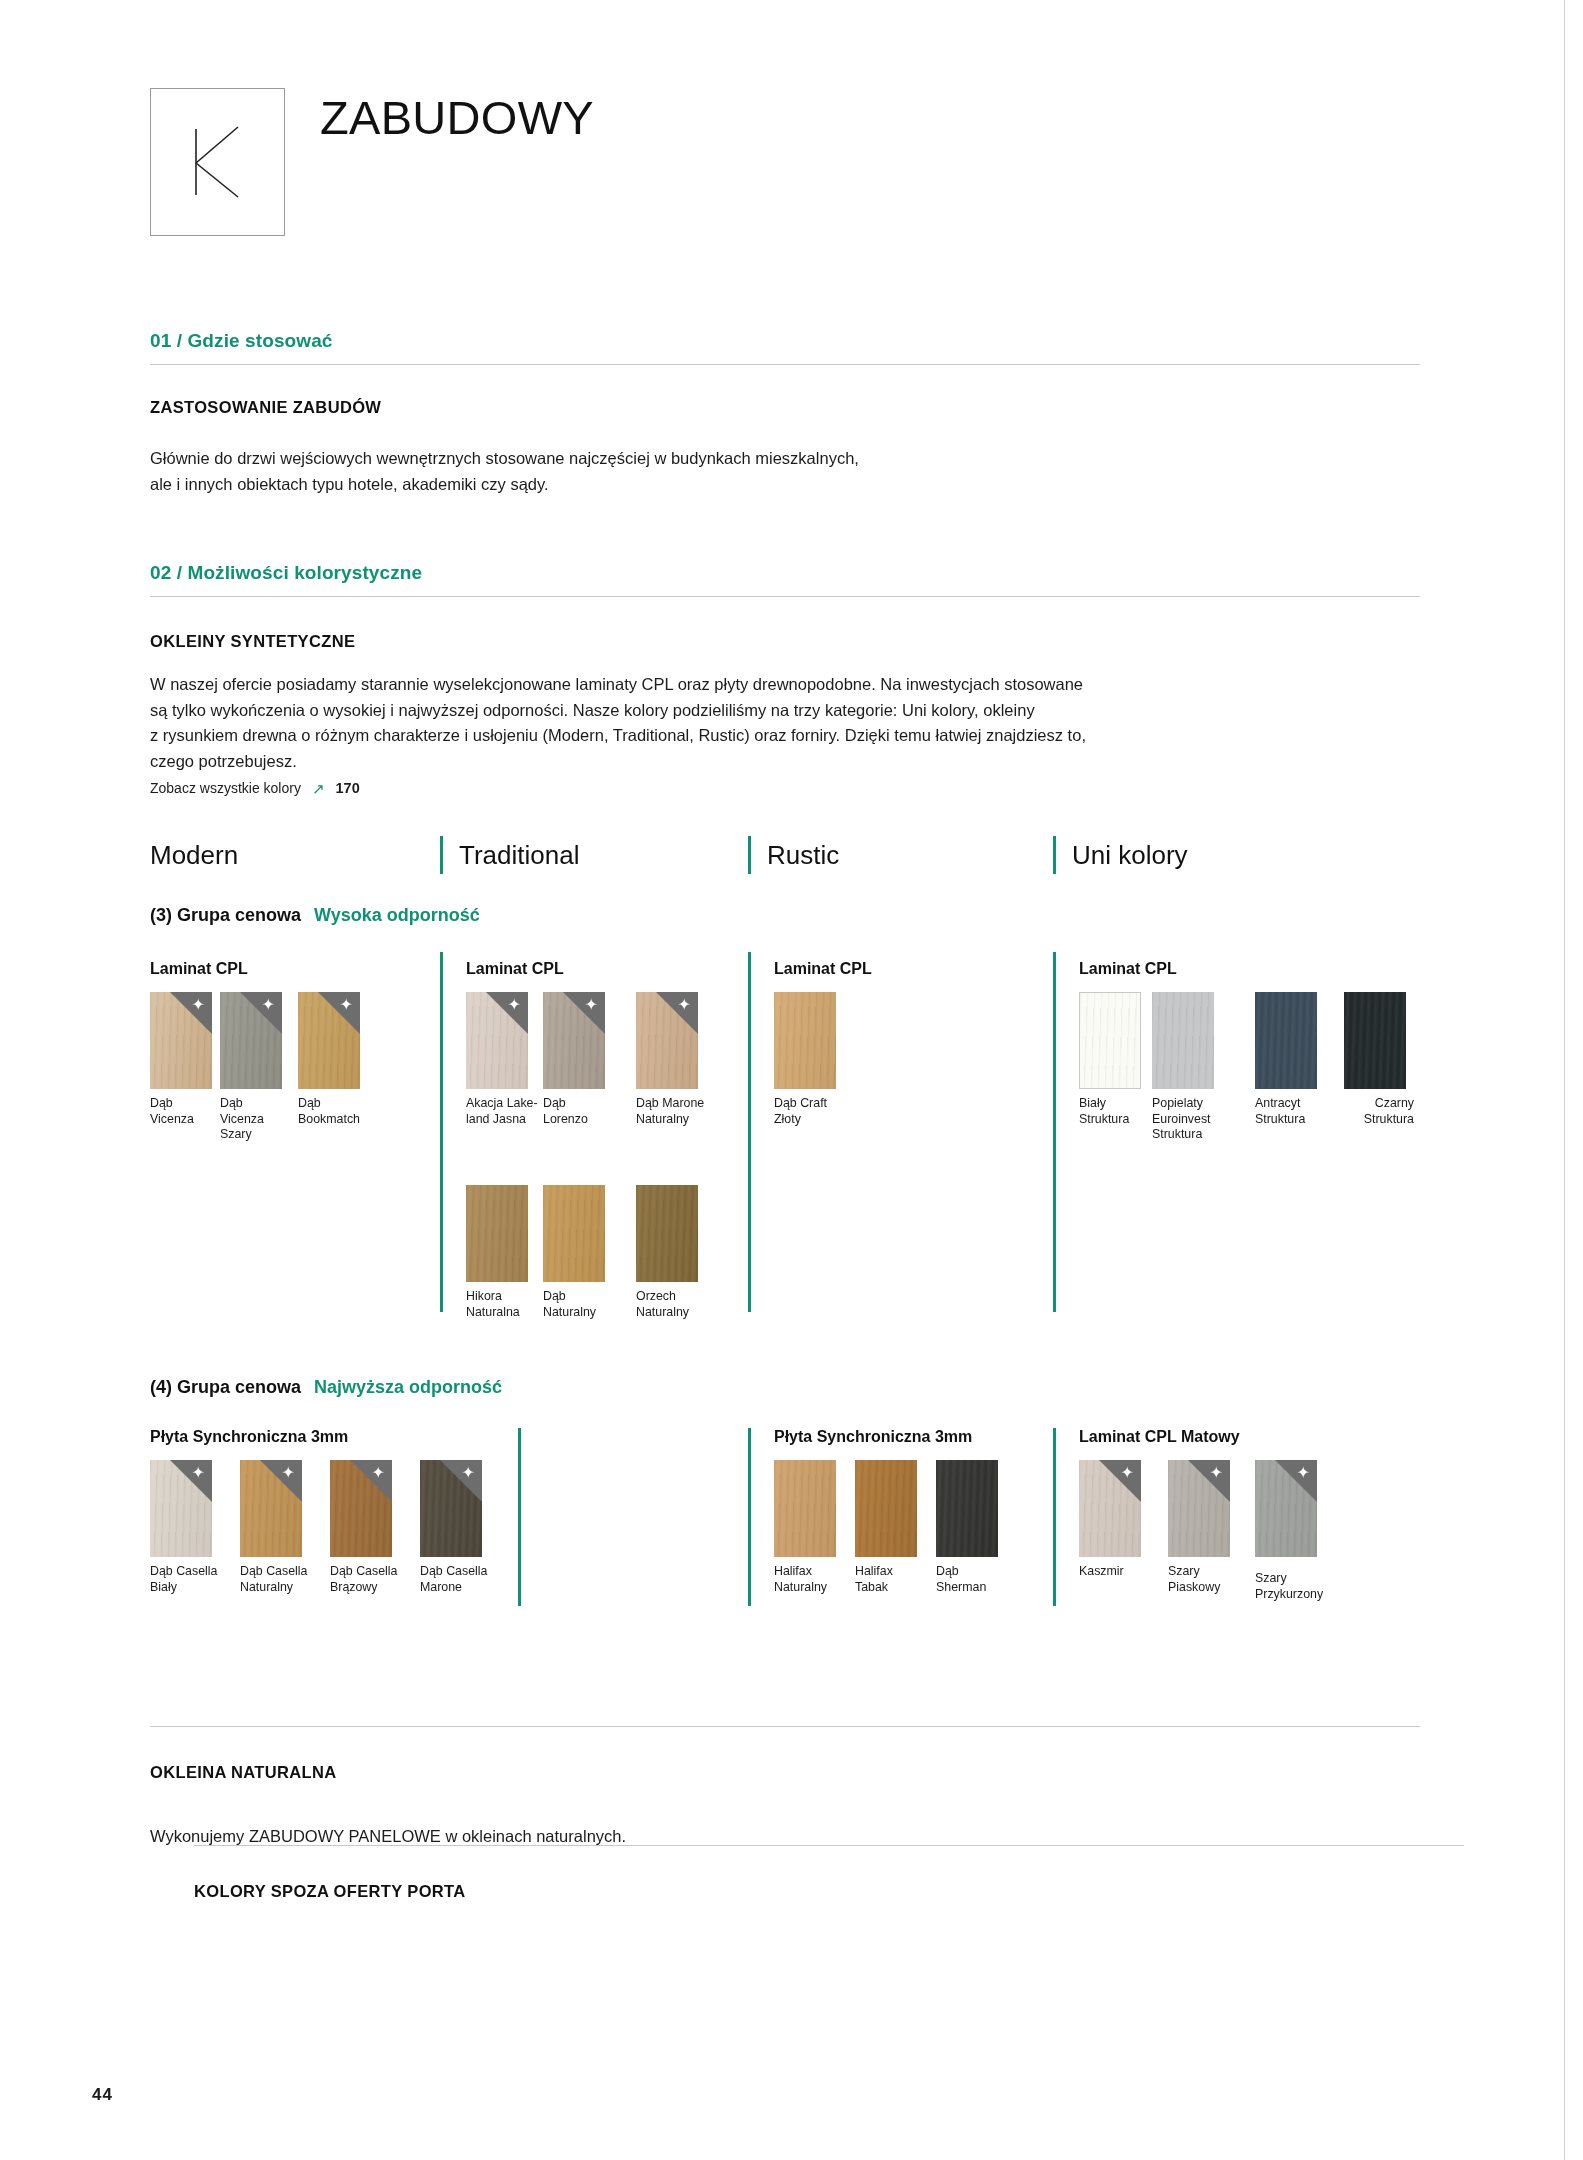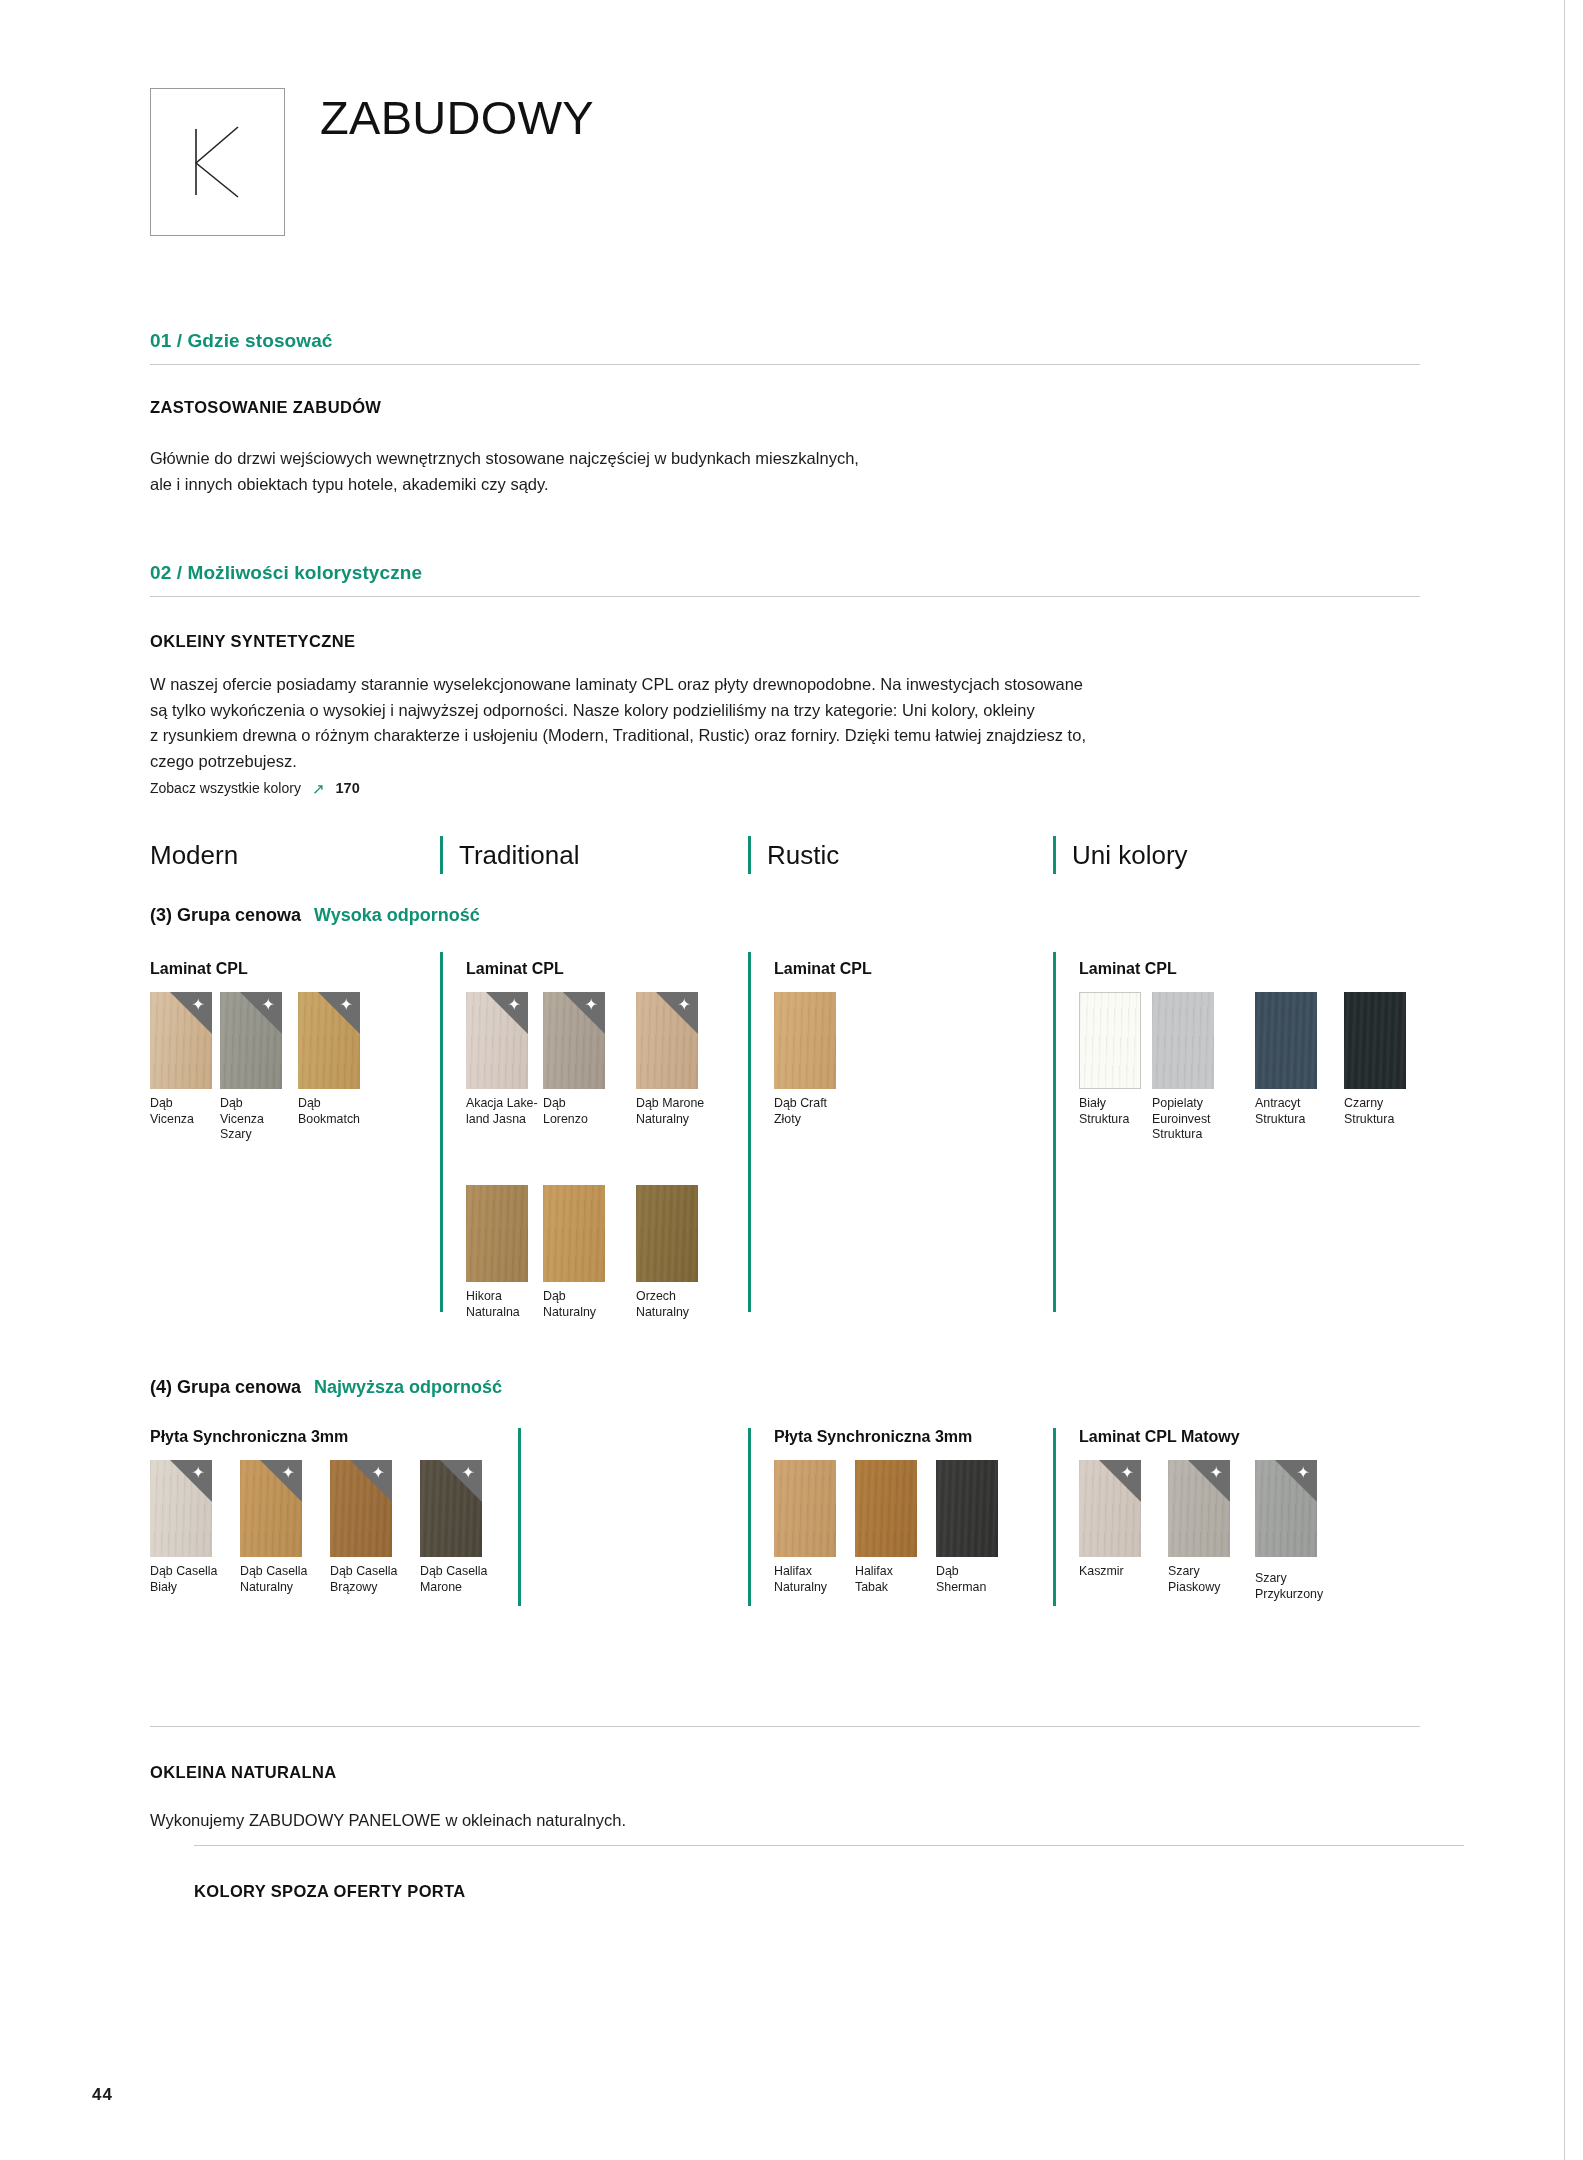--- a/index.html
+++ b/index.html
@@ -279,21 +279,21 @@
   </div>
   <div class="sw" style="left:1255px;top:992px;">
     <div class="chip" style="background: linear-gradient(100deg, rgb(59, 76, 90) 0%, rgb(59, 76, 90) 100%);">
         <div class="grain" style="background: repeating-linear-gradient(92deg, rgba(0, 0, 0, 0.055) 0px, rgba(0, 0, 0, 0) 2px, rgba(255, 255, 255, 0.05) 4px, rgba(0, 0, 0, 0) 7px);"></div>
       </div>
     <div class="lbl">
         <i>Antracyt</i>
         <i>Struktura</i>
       </div>
   </div>
-  <div class="sw" style="left:1344px;top:992px;">
+  <div class="sw" style="left:1344px;top:992px;text-align:right;">
     <div class="chip" style="background: linear-gradient(100deg, rgb(35, 42, 43) 0%, rgb(35, 42, 43) 100%);">
         <div class="grain" style="background: repeating-linear-gradient(92deg, rgba(0, 0, 0, 0.055) 0px, rgba(0, 0, 0, 0) 2px, rgba(255, 255, 255, 0.05) 4px, rgba(0, 0, 0, 0) 7px);"></div>
       </div>
     <div class="lbl">
         <i>Czarny</i>
         <i>Struktura</i>
       </div>
   </div>
 
   <div class="grp-title" style="top:1377px;">
@@ -412,21 +412,21 @@
       </div>
     <div class="lbl" style="width:90px;margin-top:14px;">
         <i>Szary</i>
         <i>Przykurzony</i>
       </div>
   </div>
 
   <div class="btm" style="top:1726px;">
     <div class="rule" style="margin-top:0;"></div>
     <div class="sub-head" style="margin-top:36px;">OKLEINA NATURALNA</div>
-    <div class="para" style="margin-top:26px;">Wykonujemy ZABUDOWY PANELOWE w okleinach naturalnych.</div>
+    <div class="para" style="margin-top:42px;">Wykonujemy ZABUDOWY PANELOWE w okleinach naturalnych.</div>
   </div>
 
   <div class="btm" style="top:1845px;margin-left:44px;">
     <div class="rule" style="margin-top:0;"></div>
     <div class="sub-head" style="margin-top:36px;">KOLORY SPOZA OFERTY PORTA</div>
   </div>
 
   <div class="pageno">44</div>
 
 </div>

